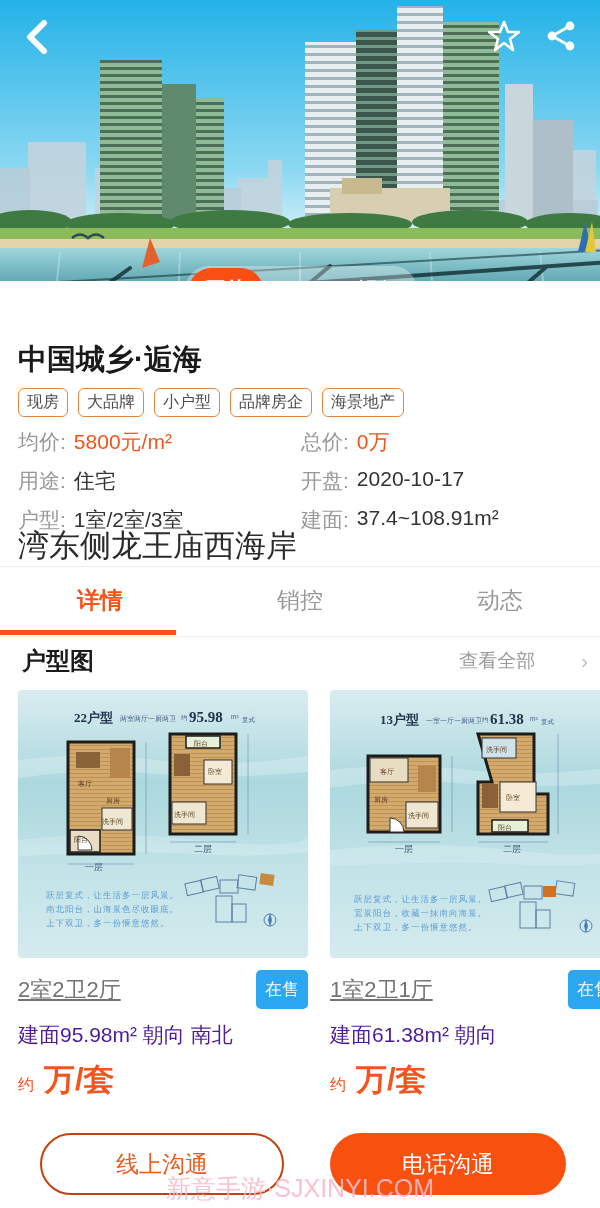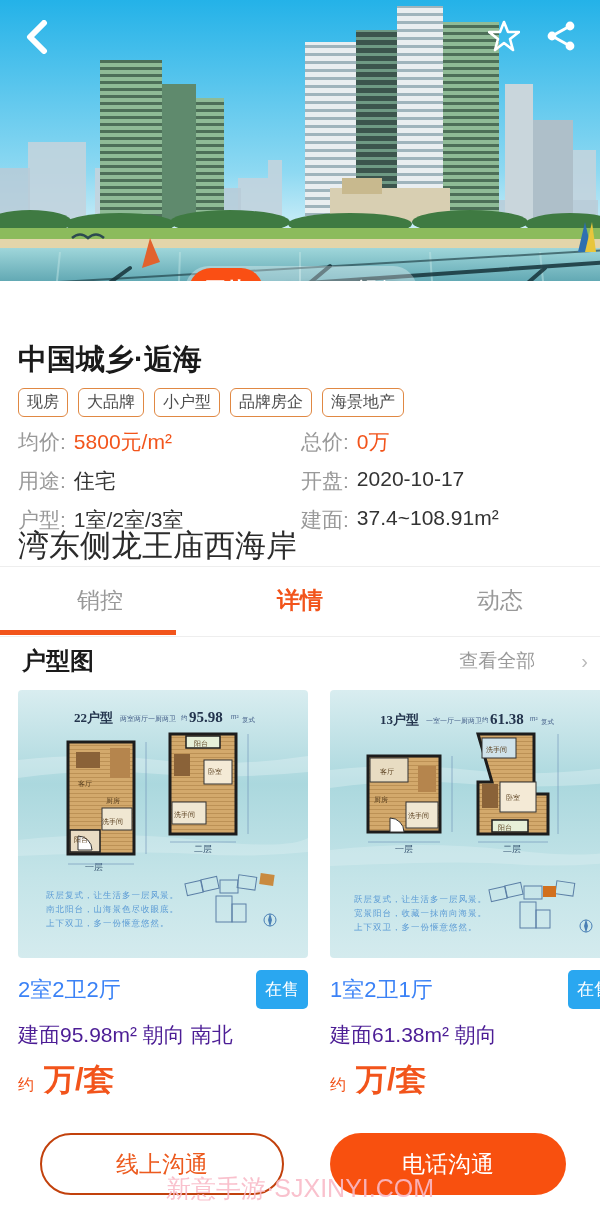--- a/index.html
+++ b/index.html
@@ -56,21 +56,21 @@
   .section-hd { position:absolute; left:10px; top:645px; width:566px; display:flex; align-items:center;margin-left:12px; }
   .section-title { font-size:24px; font-weight:bold; color:#1a1a1a; flex:1; }
   .see-all { color:#999; font-size:19px; cursor:pointer; display:flex; align-items:center;gap:40px; }
   .see-all .chev { margin-left:6px; color:#bbb; font-size:20px; }
   
   .card { position:absolute; top:690px; width:290px; }
   .card1 { left:18px; } .card2 { left:330px; }
   .card-img { width:290px; height:268px; border-radius:4px; overflow:hidden; display:block; }
   .card-info { position:relative; width:290px; padding-top:12px; }
   .rooms-row { display:flex; align-items:center; }
-  .rooms { font-size:22px; color:#3b82f6; flex:1; }
+  .rooms { font-size:22px; color:#737373; flex:1;text-decoration:underline; }
   .badge { background:#2aa7f0; color:#fff; font-size:17px; padding:8px 9px; border-radius:5px; white-space:nowrap; }
   .area-line { font-size:21px; color:#4c1d95; margin-top:12px; }
   .price-line { margin-top:10px; display:flex; align-items:baseline; }
   .price-prefix { color:#f2541b; font-size:16px; margin-right:10px; }
   .price { color:#f2541b; font-size:31px; font-weight:bold; }
   
   .footer { position:absolute; left:0; top:1100px; width:600px; height:108px; background:#fff; }
   .btn-online {
     position:absolute; left:40px; top:33px; width:244px; height:62px;
     border:2px solid #c2410c; border-radius:31px; background:#fff;
@@ -269,22 +269,22 @@
         <span class="info-value">37.4~108.91m²</span>
       </div>
     </div>
   </div>
 </div>
 <div class="address">湾东侧龙王庙西海岸</div>
 
 <div class="divider" style="top:566px"></div>
 
 <div class="nav-tabs">
+  <div class="nav-tab active">详情</div>
   <div class="nav-tab">销控</div>
-  <div class="nav-tab active">详情</div>
   <div class="nav-tab">动态</div>
 </div>
 <div class="nav-underline"></div>
 <div class="divider" style="top:636px"></div>
 
 <div class="section-hd">
   <div class="section-title">户型图</div>
   <div class="see-all">
     <span>查看全部</span>
     <span class="chev">›</span>

